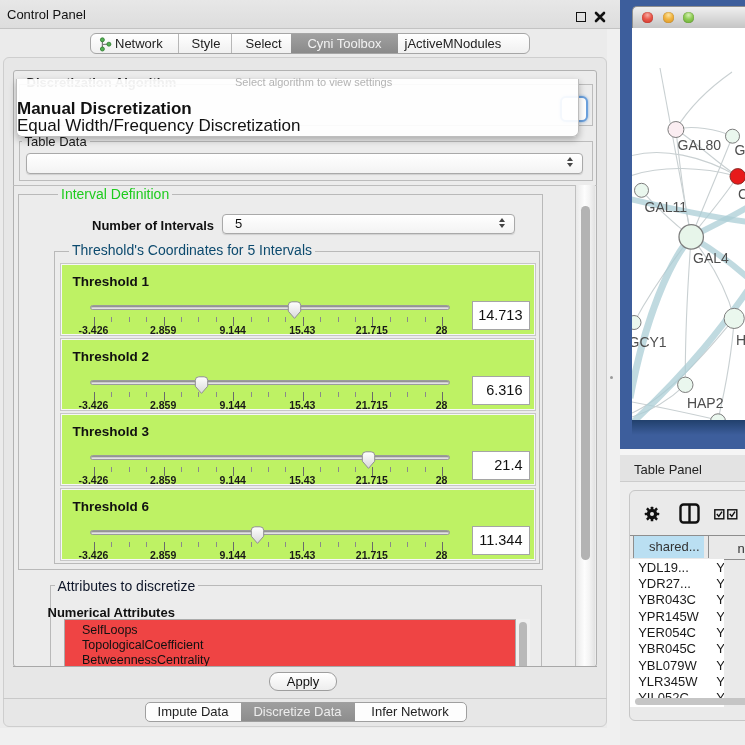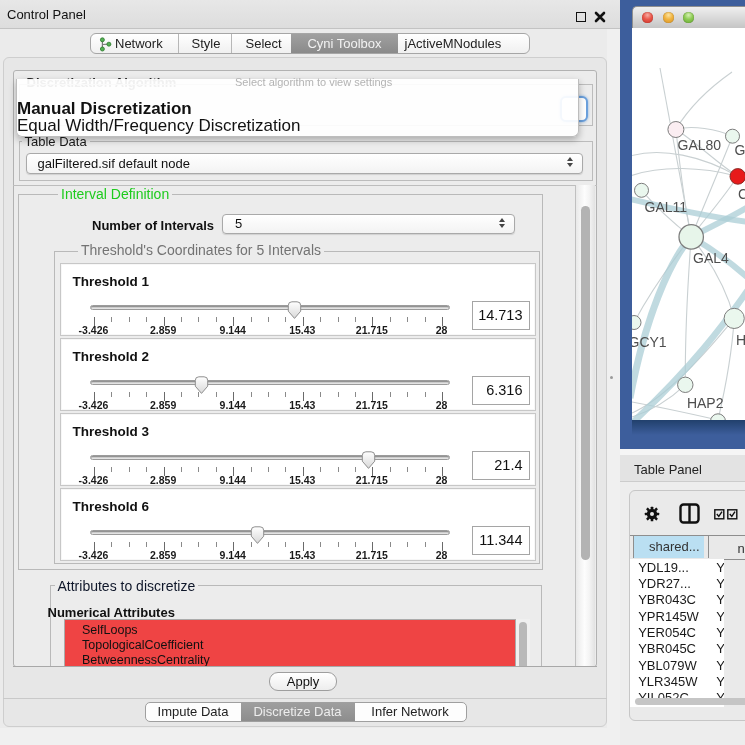--- a/index.html
+++ b/index.html
@@ -1,18 +1,18 @@
 <!DOCTYPE html>
 <html><head><meta charset="utf-8"><style>
 html,body{margin:0;padding:0}
 body{width:745px;height:745px;position:relative;overflow:hidden;background:#ebebeb;font-family:"Liberation Sans",sans-serif}
 .a{position:absolute}
 .grp{position:absolute;border:1px solid #b9b9b9}
 .gtitle{position:absolute;font-size:14px;background:#ececec;padding:0 3px;white-space:nowrap;line-height:13px}
-.trow{position:absolute;left:59.5px;width:474px;height:71px;border:1px solid #c7c7c7;box-shadow:inset 0 0 0 1px #f7f7f7;background:#ffffff}
+.trow{position:absolute;left:59.5px;width:474px;height:71px;border:1px solid #c7c7c7;box-shadow:inset 0 0 0 1px #f7f7f7;background:#bef264}
 .tlab{position:absolute;left:12px;top:10px;font-weight:bold;font-size:13.5px;color:#111}
 .track{position:absolute;left:29.5px;top:41px;width:358px;height:3px;border:1px solid #9b9b9b;border-radius:3px;background:linear-gradient(#b5b5b5,#ececec);box-shadow:inset 0 1px 1px rgba(0,0,0,.25)}
 .tickmin{position:absolute;left:33px;top:53px;width:350px;height:5px;background:repeating-linear-gradient(90deg,#8a8a8a 0 1px,transparent 1px 17.4px)}
 .tickmaj{position:absolute;left:33px;top:53px;width:350px;height:9px;background:repeating-linear-gradient(90deg,#6a6a6a 0 1px,transparent 1px 69.6px)}
 .tl{position:absolute;top:60px;transform:translateX(-50%);font-size:10.5px;font-weight:bold;color:#1a1a1a;white-space:nowrap}
 .tfield{position:absolute;left:411px;top:37.5px;width:50px;height:27px;border:1px solid #a5a5a5;background:#fff;font-size:14.5px;line-height:27px;text-align:right;padding-right:6px;color:#111}
 .thumb{position:absolute;top:37.5px}
 .combo{position:absolute;border:1px solid #a9a9a9;border-radius:4px;background:linear-gradient(#ffffff,#f3f3f3);box-shadow:0 1px 1px rgba(0,0,0,.12);font-size:13px;color:#111}
 .arr{position:absolute;right:8px;width:7px}
 .arr .up{width:0;height:0;border-left:3.5px solid transparent;border-right:3.5px solid transparent;border-bottom:4.5px solid #444;margin-bottom:2px}
@@ -52,21 +52,20 @@
 
 <div class="a" style="left:13px;top:69.5px;width:581.5px;height:595px;background:#ececec;border:1px solid #b2b2b2;border-radius:3px"></div>
 
 <div class="a" style="left:26.5px;top:74.5px;font-size:13px;font-weight:bold;color:#2a2a2a">Discretization Algorithm</div>
 <div class="grp" style="left:18.5px;top:83.5px;width:572px;height:40px;border-color:#bcbcbc"></div>
 <div class="a" style="left:560px;top:95.5px;width:24px;height:22px;border:2.5px solid #6ba0dc;border-radius:6px;background:#fff;box-shadow:0 0 3px #82aede"></div>
 
 <div class="grp" style="left:18.5px;top:141px;width:572px;height:38px;border-color:#bcbcbc"></div>
 <div class="gtitle" style="left:21.5px;top:134.5px;color:#1a1a1a;font-size:13px">Table Data</div>
 <div class="combo" style="left:25.5px;top:152.5px;width:555px;height:19px">
-  <span style="position:absolute;left:11px;line-height:19px">galFiltered.sif default node</span>
   <div class="arr" style="top:3px">
       <div class="up"></div>
       <div class="dn"></div>
     </div>
 </div>
 
 <div class="a" style="left:13px;top:184.5px;width:583.5px;height:1px;background:#bdbdbd"></div>
 
 <div class="grp" style="left:17.8px;top:194px;width:523px;height:374px"></div>
 <div class="gtitle" style="left:58px;top:188px;color:#1ecb1e">Interval Definition</div>
@@ -74,21 +73,21 @@
 <div class="a" style="left:92px;top:217.5px;font-size:13px;font-weight:bold;color:#111">Number of Intervals</div>
 <div class="combo" style="left:222px;top:214px;width:291px;height:18px">
   <span style="position:absolute;left:12px;line-height:18px">5</span>
   <div class="arr" style="top:2.5px">
       <div class="up"></div>
       <div class="dn"></div>
     </div>
 </div>
 
 <div class="grp" style="left:54px;top:251px;width:484px;height:311px"></div>
-<div class="gtitle" style="left:78px;top:244px;color:#737373">Threshold's Coordinates for 5 Intervals</div>
+<div class="gtitle" style="left:69px;top:244px;color:#0c4a6e">Threshold's Coordinates for 5 Intervals</div>
 
 <div class="trow" style="top:262.5px">
   <div class="tlab">Threshold 1</div>
   <div class="track"></div>
   <svg class="thumb" style="left:225.4px" width="17" height="18" viewBox="0 0 17 18">
       <path d="M8.5,17.4 L2.3,10.2 L2.3,4.4 Q2.3,0.8 5.9,0.8 L11.1,0.8 Q14.7,0.8 14.7,4.4 L14.7,10.2 Z" fill="url(#thg)" stroke="#8f8f8f" stroke-width="1"></path>
       <defs>
         <linearGradient id="thg" x1="0" y1="0" x2="0" y2="1">
           <stop offset="0" stop-color="#ffffff"></stop>
           <stop offset="1" stop-color="#d8d8d8"></stop>

